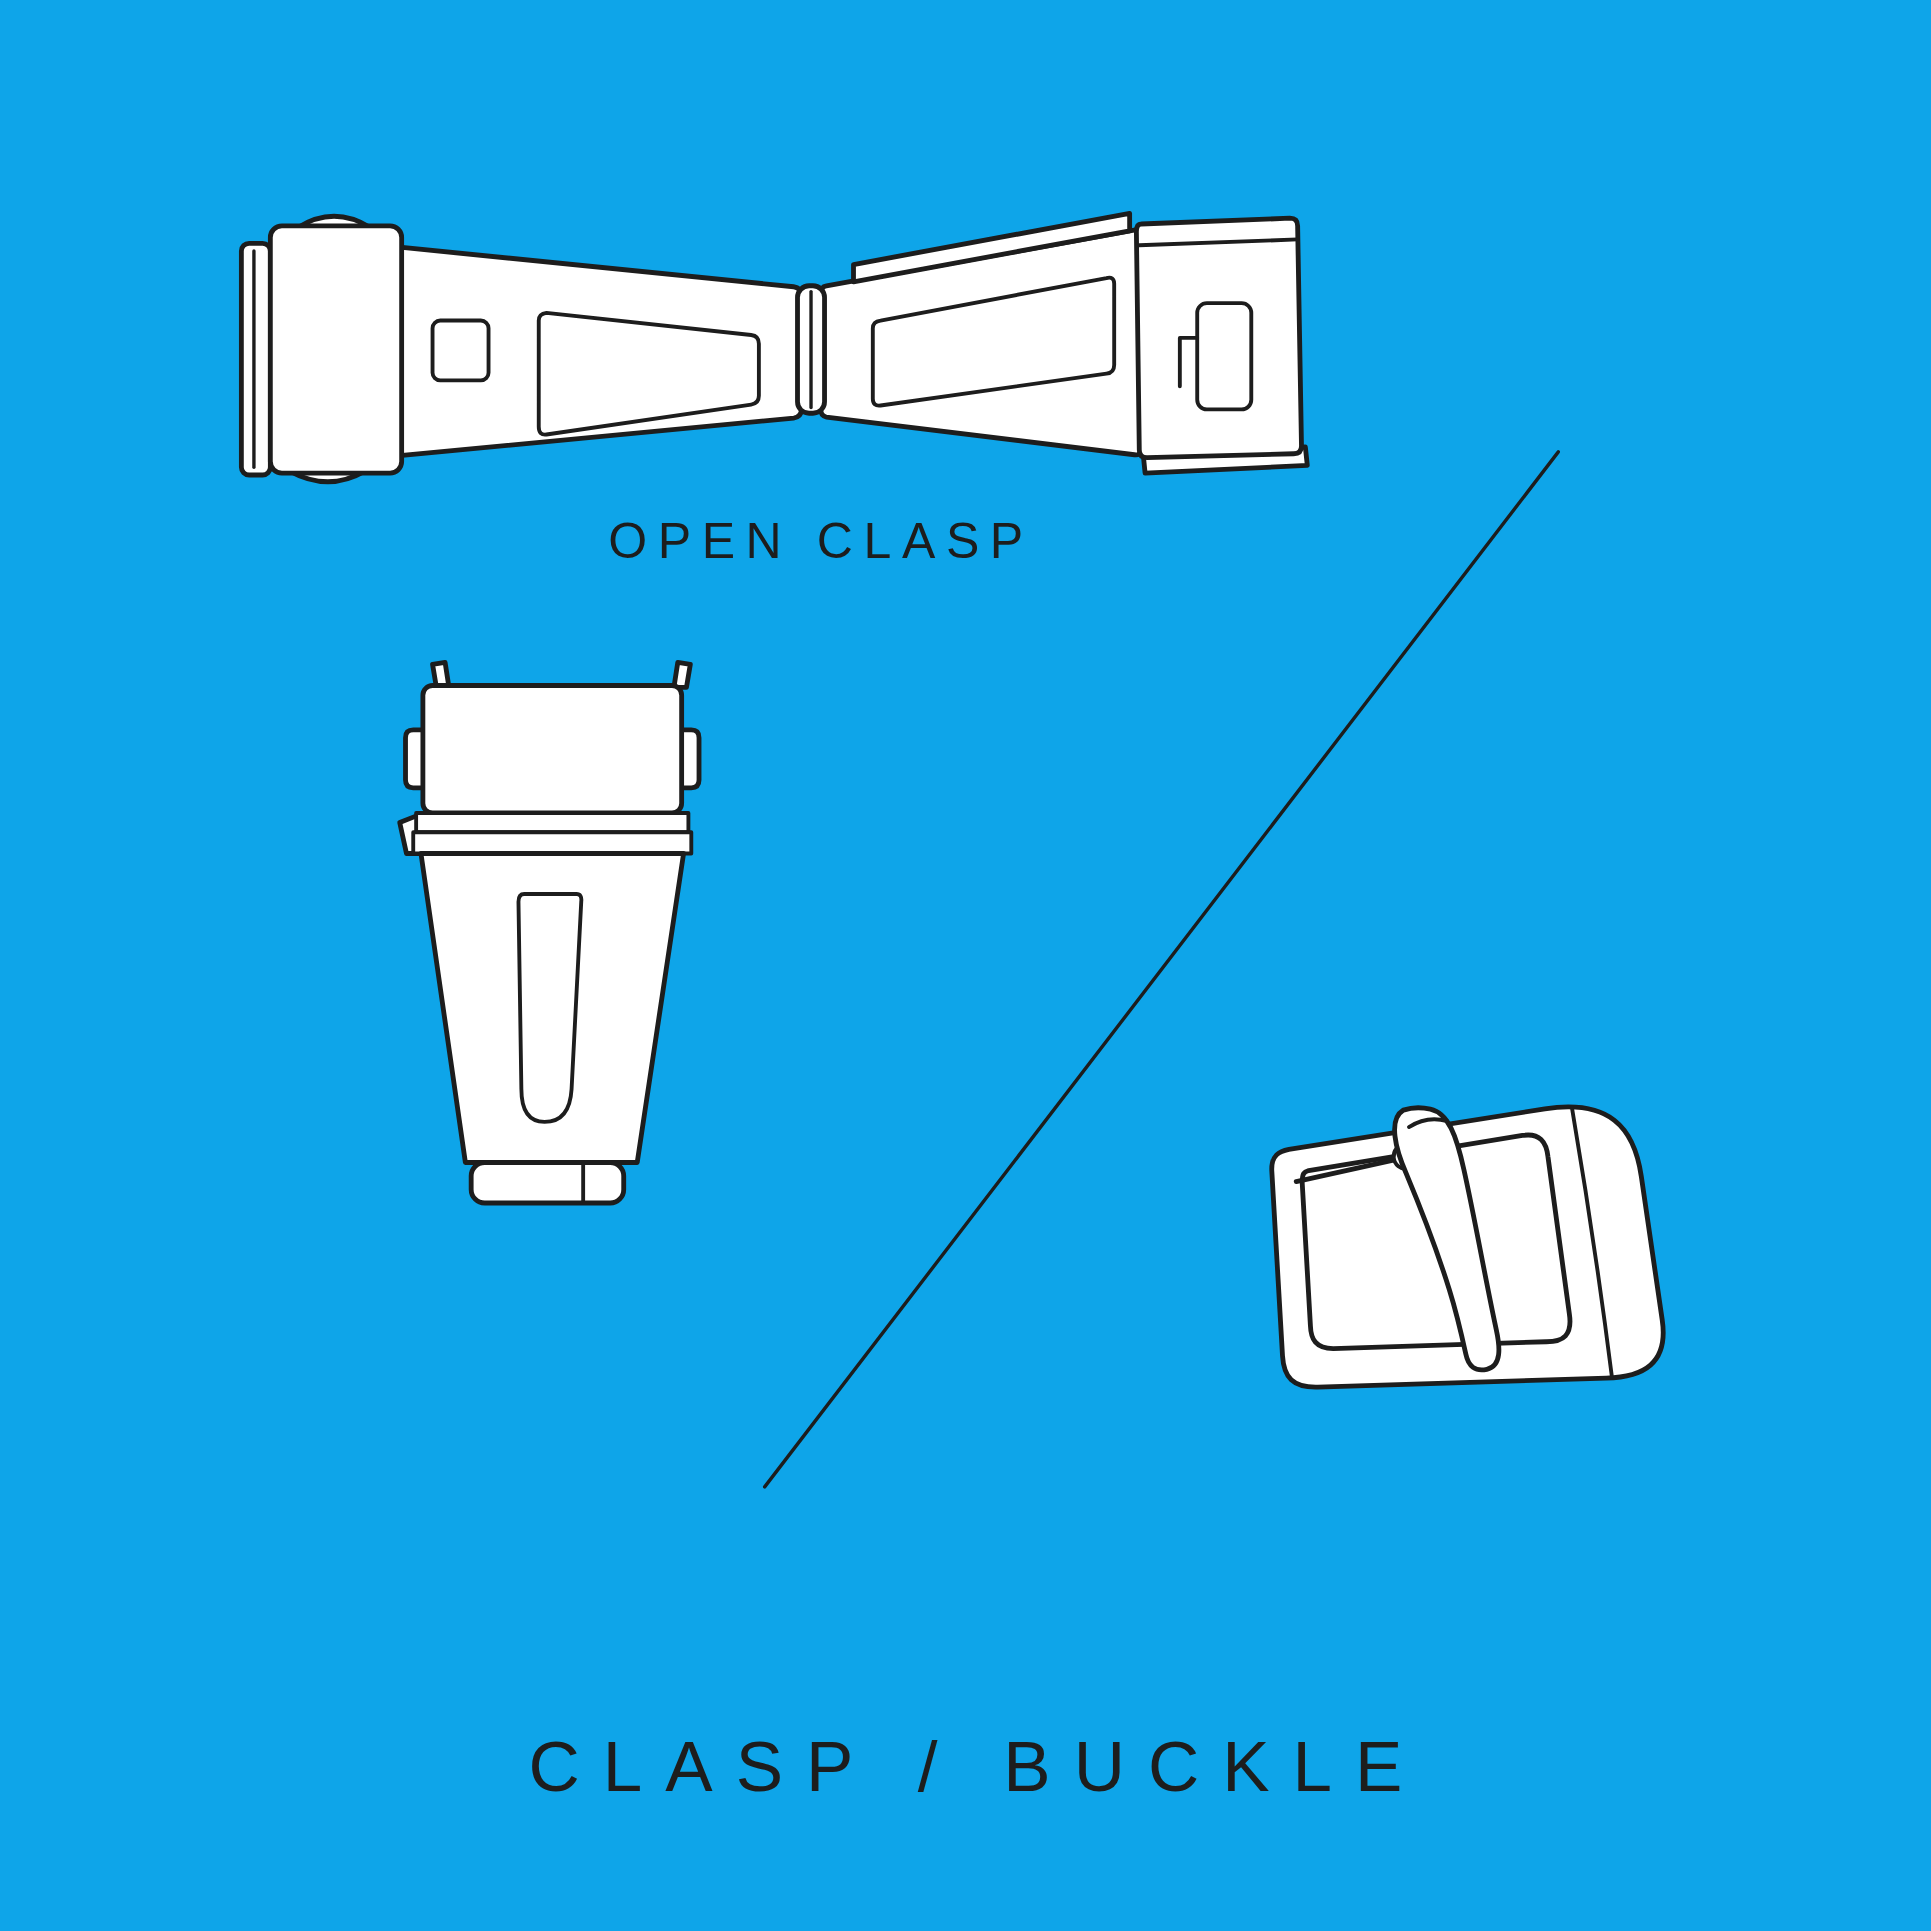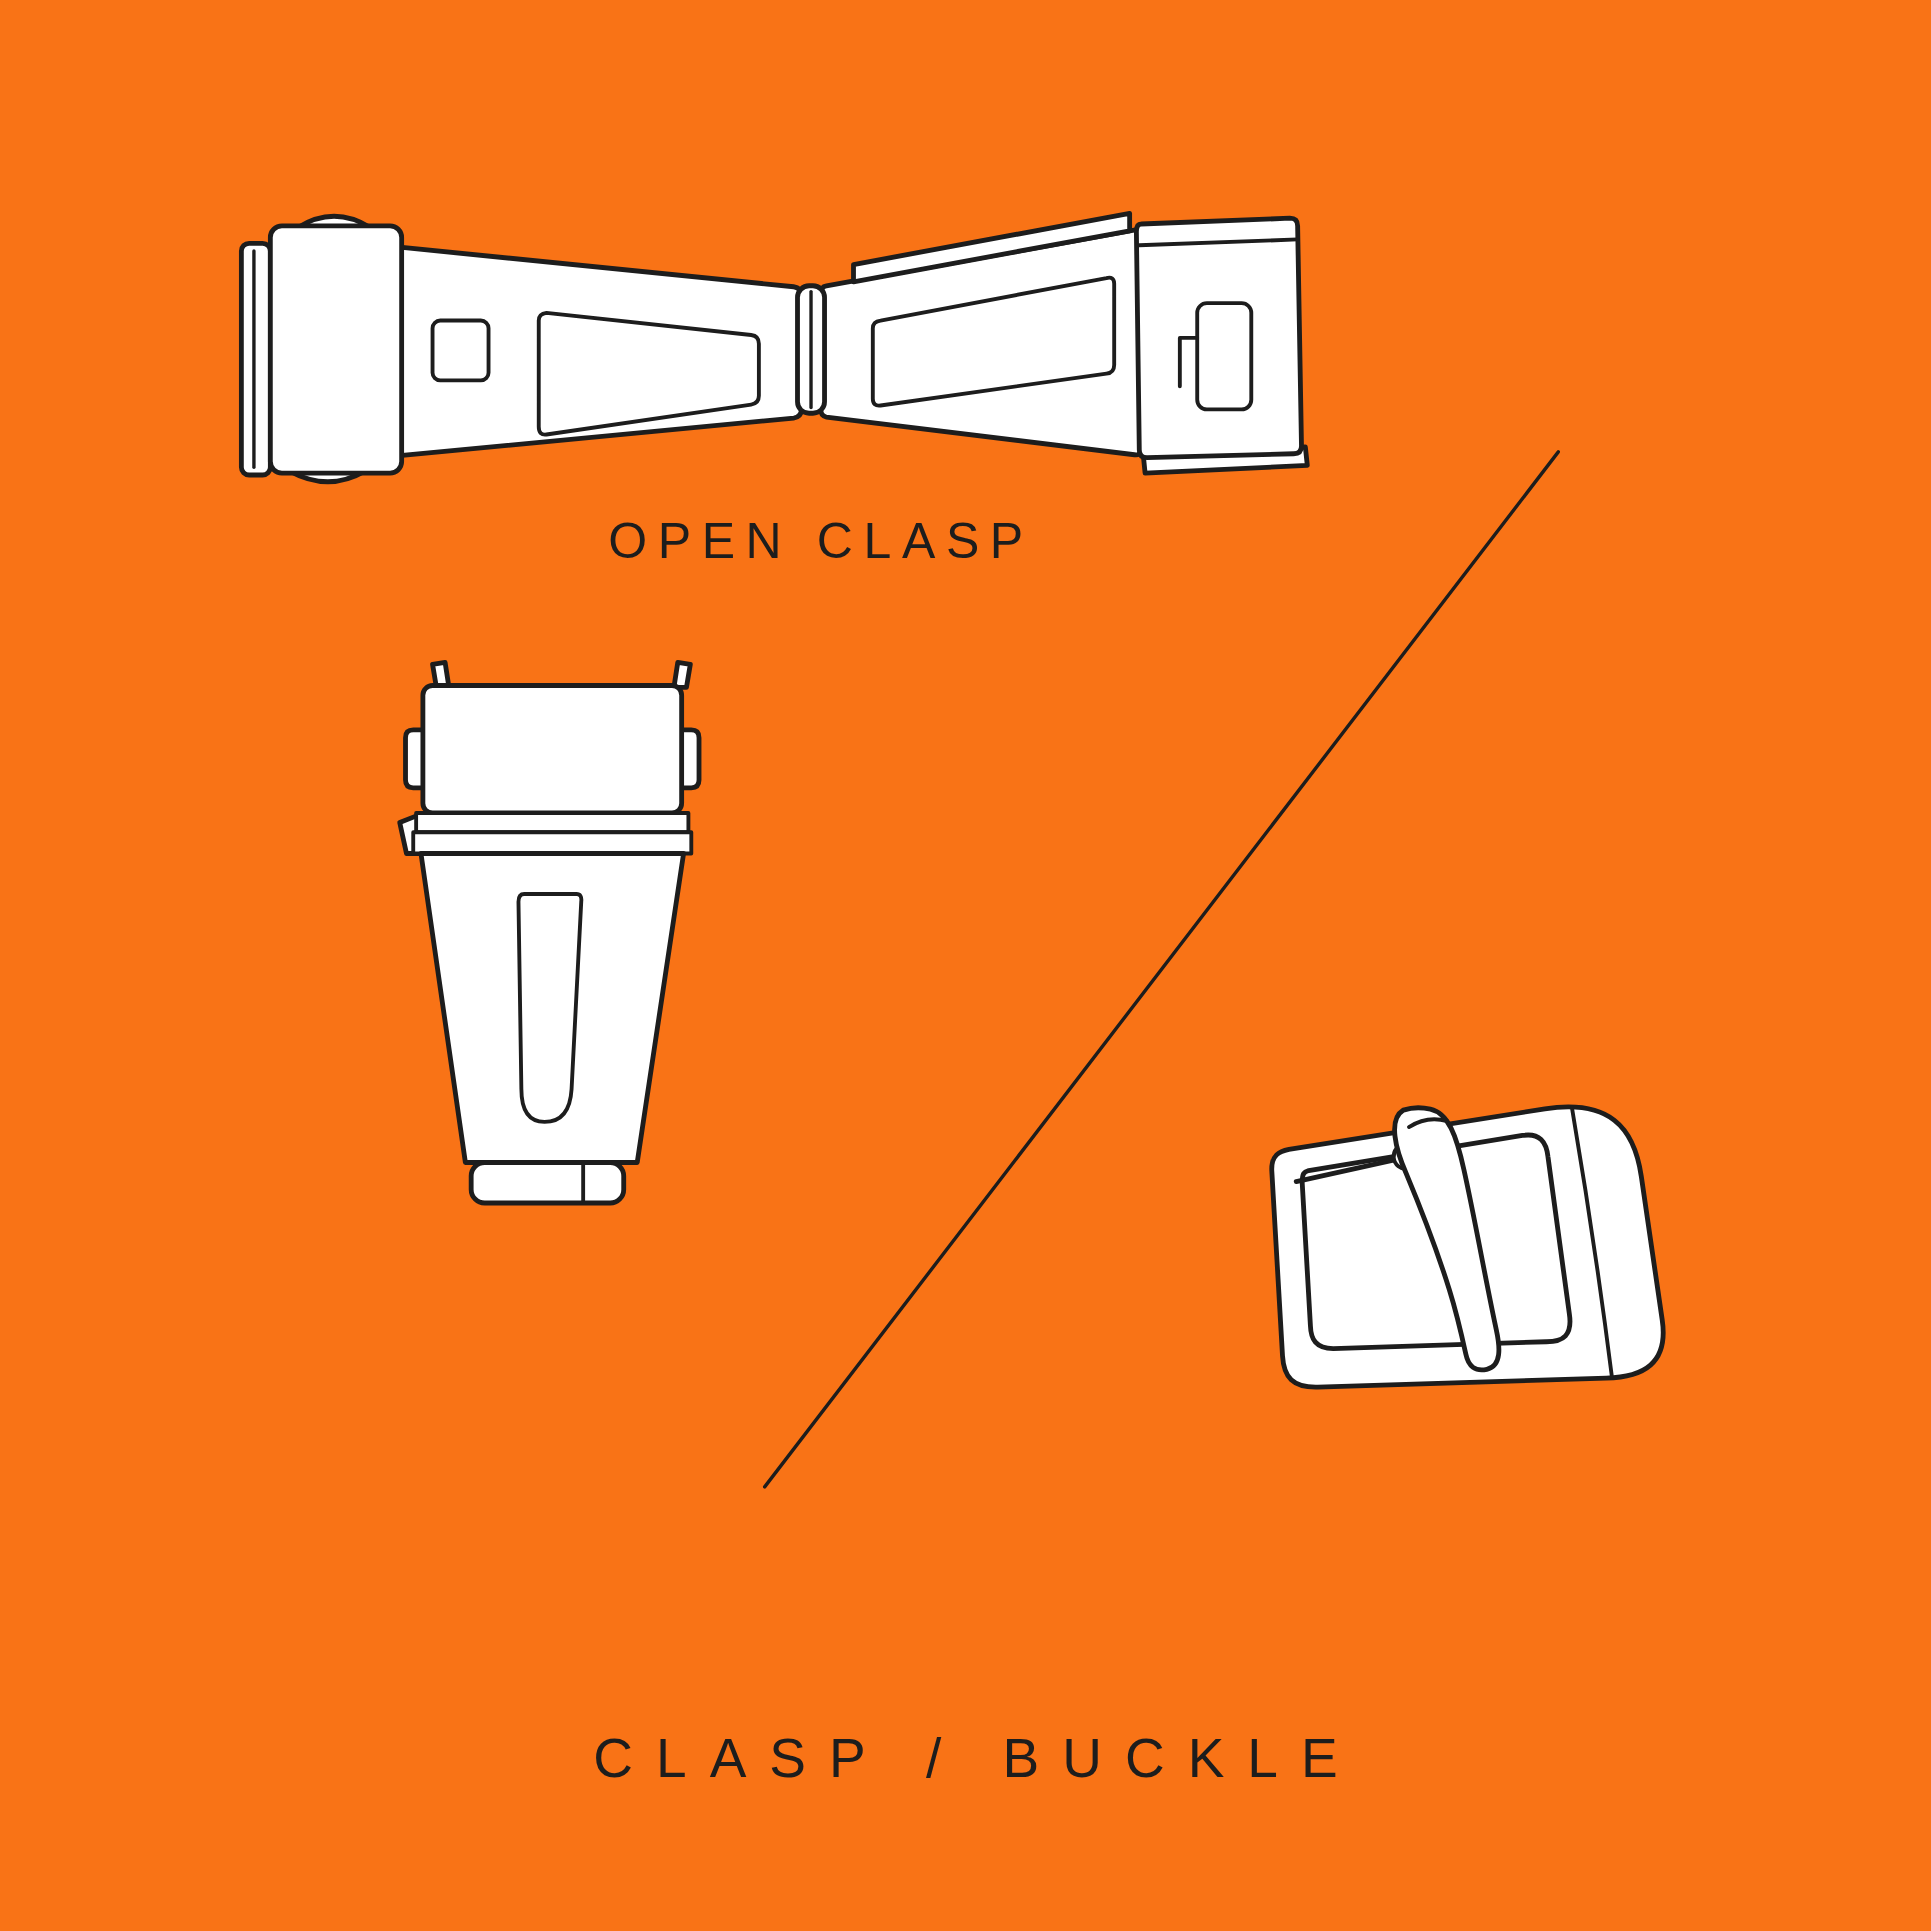--- a/index.html
+++ b/index.html
@@ -1,40 +1,40 @@
 <!DOCTYPE html>
 <html><head>
 <meta charset="utf-8">
 <style>
   html, body { margin: 0; padding: 0; background: #ffffff; }
   .canvas {
     position: relative;
     width: 1931px;
     height: 1931px;
-    background: #f97316;
+    background: #0ea5e9;
     overflow: hidden;
     font-family: "Liberation Sans", sans-serif;
   }
   .canvas svg { position: absolute; top: 0; left: 0; }
   .lineart { stroke: #1d1d1d; stroke-linejoin: round; stroke-linecap: round; }
   .label {
     position: absolute;
     transform: translateX(-50%);
     white-space: nowrap;
     color: #1d1d1d;
     font-size: 50px;
     font-weight: 400;
     letter-spacing: 10.6px;
   }
   .title {
     position: absolute;
     transform: translateX(-50%);
     white-space: nowrap;
     color: #1d1d1d;
-    font-size: 55px;
+    font-size: 71px;
     font-weight: 500;
     letter-spacing: 23px;
   }
 </style>
 </head>
 <body>
 
 <div class="canvas">
 
   <svg width="1931" height="1931" viewBox="0 0 2000 2000">

